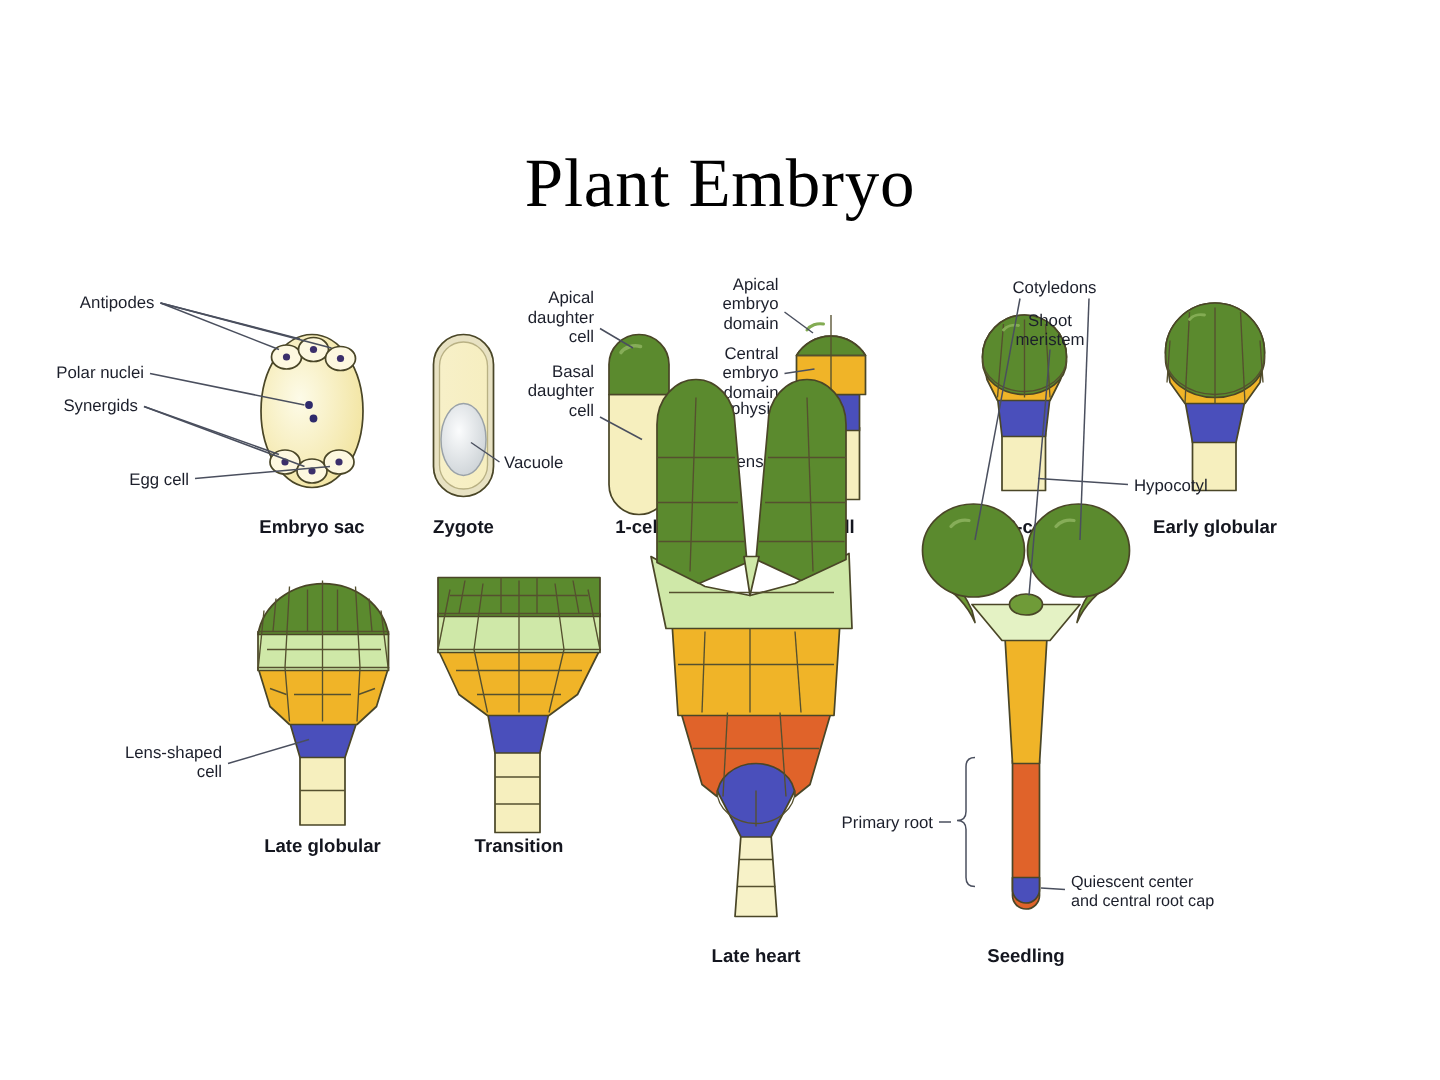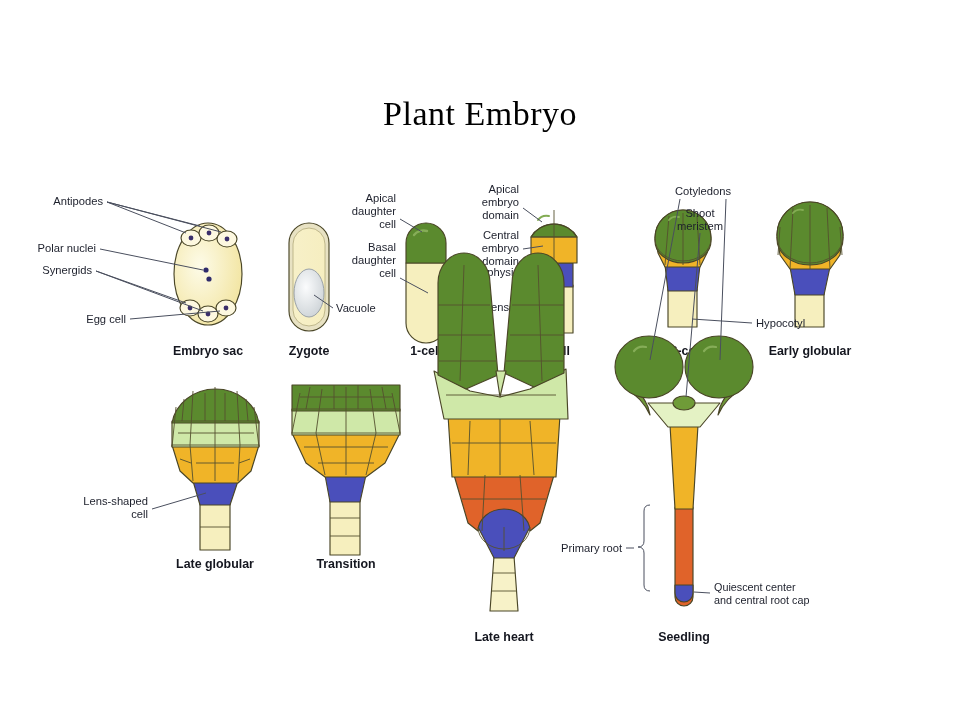--- a/index.html
+++ b/index.html
@@ -2,21 +2,21 @@
 <html><head>
 <meta charset="utf-8">
 <style>
   html,body{margin:0;padding:0;}
   body{
     width:960px;height:720px;background:#ffffff;overflow:hidden;
     font-family:"Liberation Sans",sans-serif;position:relative;
   }
   #page-title{
     position:absolute;left:0;top:95px;width:960px;text-align:center;
-    font-family:"Liberation Serif",serif;font-size:34px;color:#000;
+    font-family:"Liberation Serif",serif;font-size:46px;color:#000;
     letter-spacing:.5px;
   }
   .figure{position:absolute;left:0;top:175px;width:960px;height:500px;}
   svg{display:block;}
   .lbl{
     font-family:"Liberation Sans",sans-serif;
     font-size:11.2px;fill:#1c1f2b;font-weight:500;
   }
   .lbl.sm{font-size:10.8px;}
   .cap{

